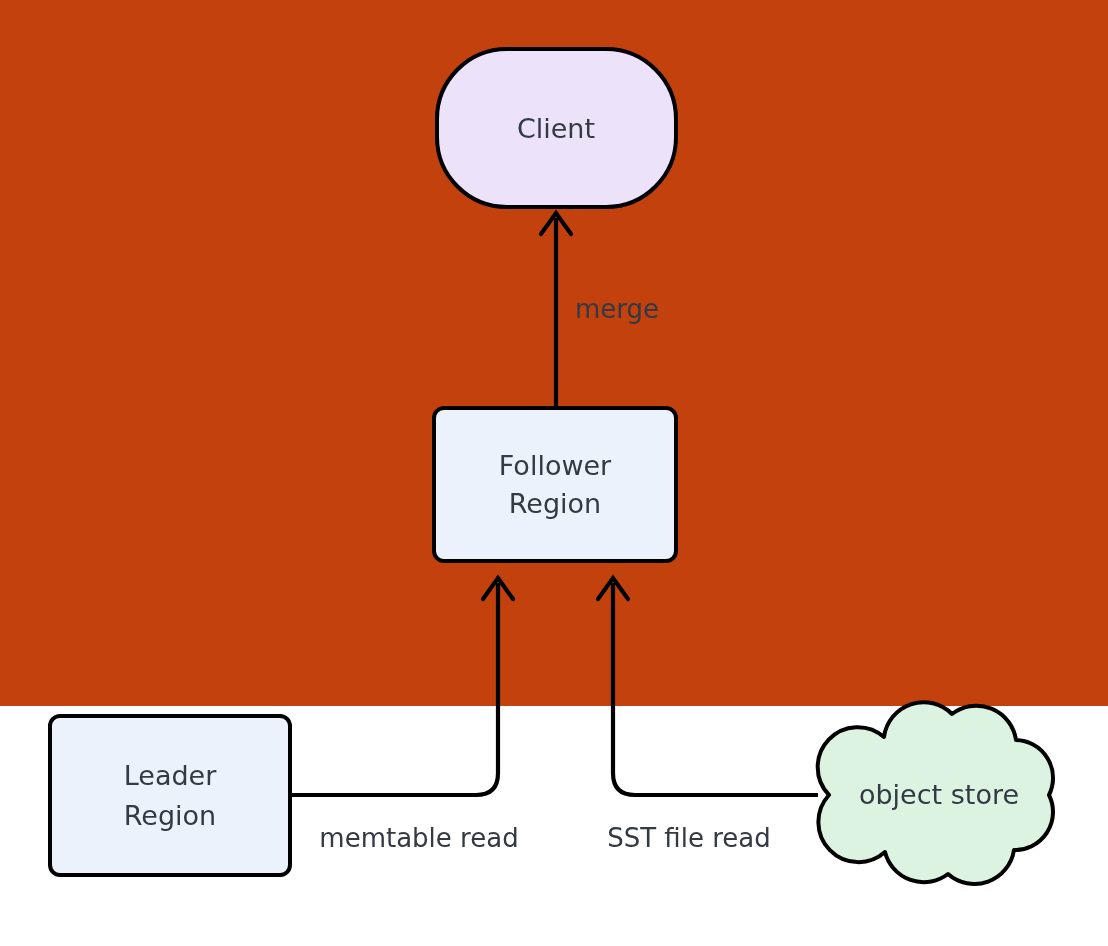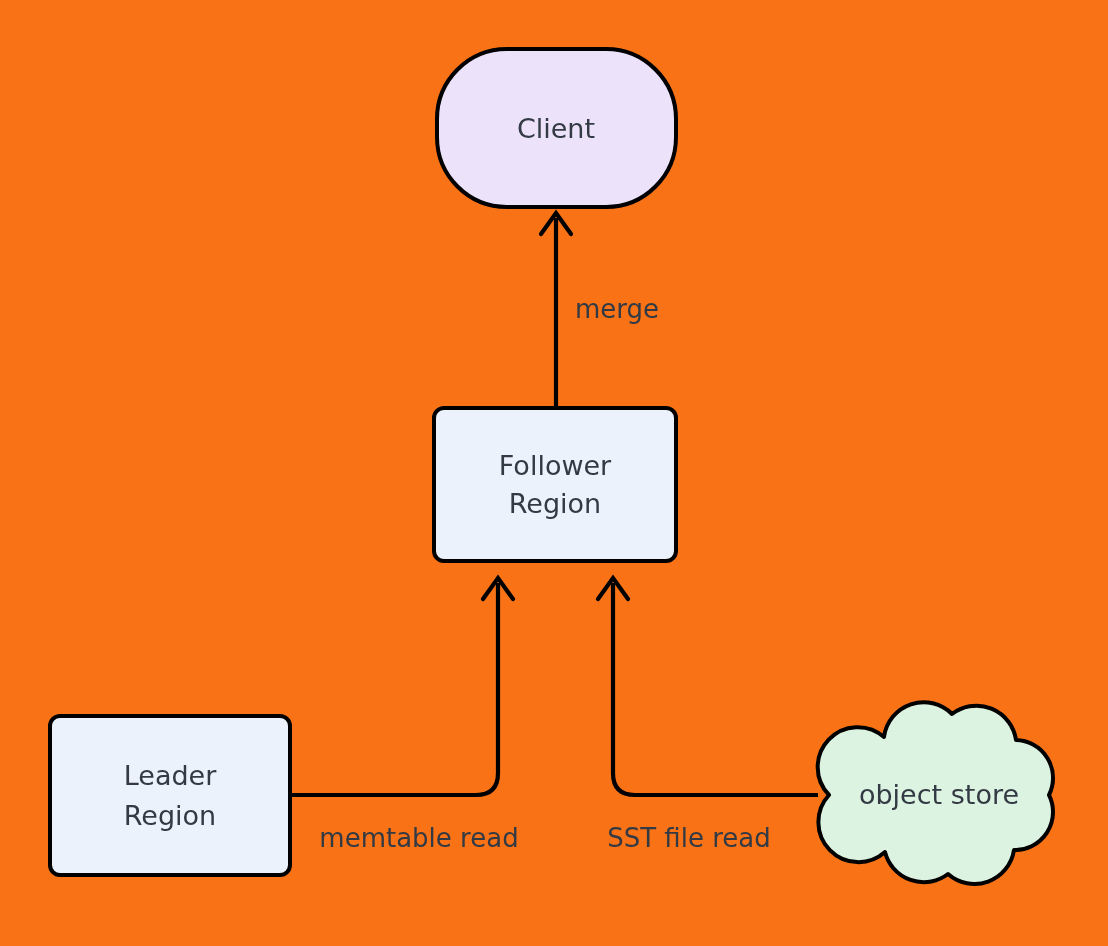--- a/index.html
+++ b/index.html
@@ -10,22 +10,22 @@
   }
   body {
     width: 1108px;
     height: 946px;
     overflow: hidden;
     font-family: "DejaVu Sans", "Liberation Sans", sans-serif;
   }
   #canvas {
     position: relative;
     width: 1108px;
-    height: 946px;
-    background: #f97316;
+    height: 706px;
+    background: #c2410c;
   }
   #diagram-svg {
     position: absolute;
     top: 0;
     left: 0;
     width: 1108px;
     height: 946px;
   }
   .node-shape {
     stroke: #000000;

